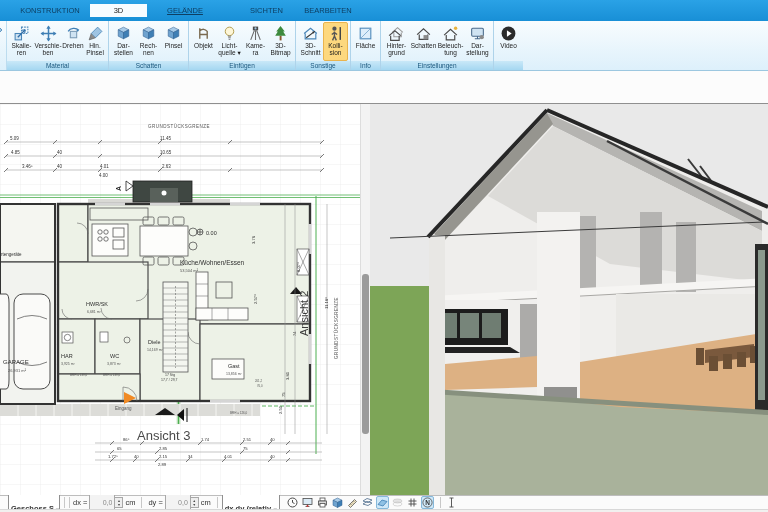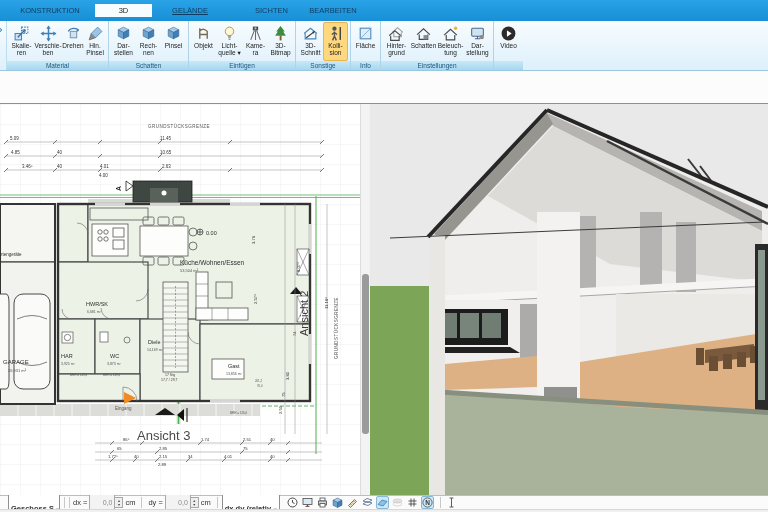--- a/index.html
+++ b/index.html
@@ -3,21 +3,21 @@
 <meta charset="utf-8">
 <style>
   html,body{margin:0;padding:0;width:768px;height:512px;overflow:hidden;
     font-family:"Liberation Sans",sans-serif;background:#fbfbfb;}
   *{box-sizing:border-box;}
   
   .tabbar{height:21px;background:linear-gradient(#2aa2e6,#188fd6);display:flex;align-items:center;}
   .tab{font-size:7.5px;color:#0e3f63;padding:0 6px;height:13px;display:flex;align-items:center;cursor:default;}
   .tab.active{background:#f7fcff;color:#1c1c1c;}
   .t-konstruktion{margin-left:10px;width:80px;justify-content:center;}
-  .t-3d{margin-left:5px;width:57px;justify-content:center;}
+  .t-3d{width:57px;justify-content:center;}
   .t-gelaende{margin-left:8px;width:60px;justify-content:center;text-decoration:underline;}
   .t-sichten{margin-left:28px;width:47px;justify-content:center;}
   .t-bearbeiten{margin-left:12px;width:52px;justify-content:center;}
   .ribbon{height:50px;background:linear-gradient(#f8fcfe,#ddf0fb);display:flex;border-bottom:1px solid #9cc7e0;}
   .sliver{width:7px;overflow:hidden;border-right:1px solid #bcdcef;}
   .rgroup{display:flex;flex-direction:column;border-right:1px solid #aed3ea;}
   .rbtns{flex:1;display:flex;align-items:stretch;padding:1px 2px 0 2px;}
   .rbtn{width:25px;display:flex;flex-direction:column;align-items:center;padding-top:1px;border:1px solid transparent;border-radius:2px;}
   .rbtn.active{background:#fdd87e;border-color:#eab44e;}
   .ric{height:18px;display:flex;align-items:center;}

